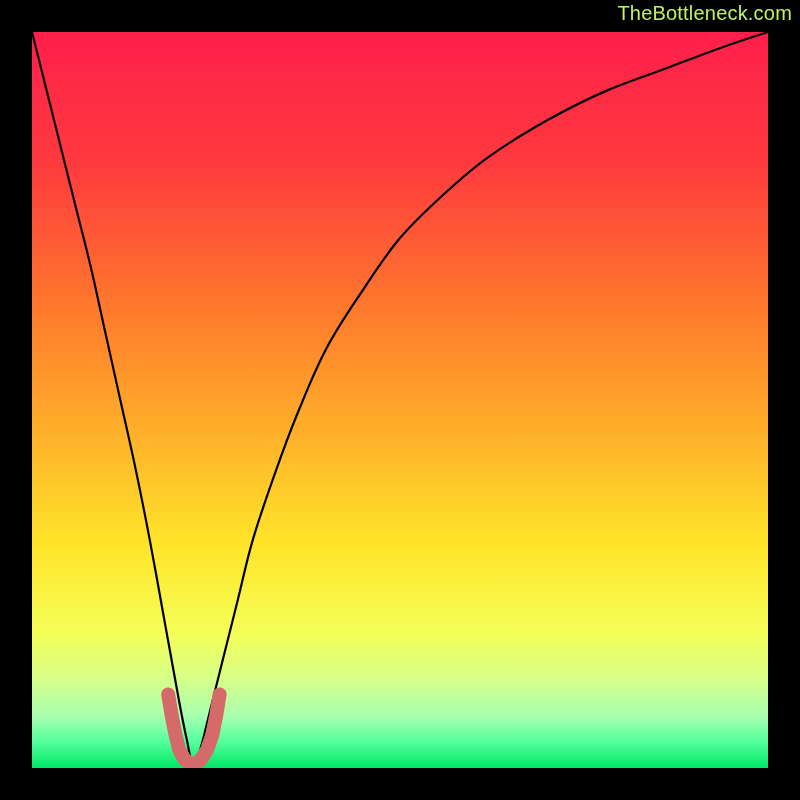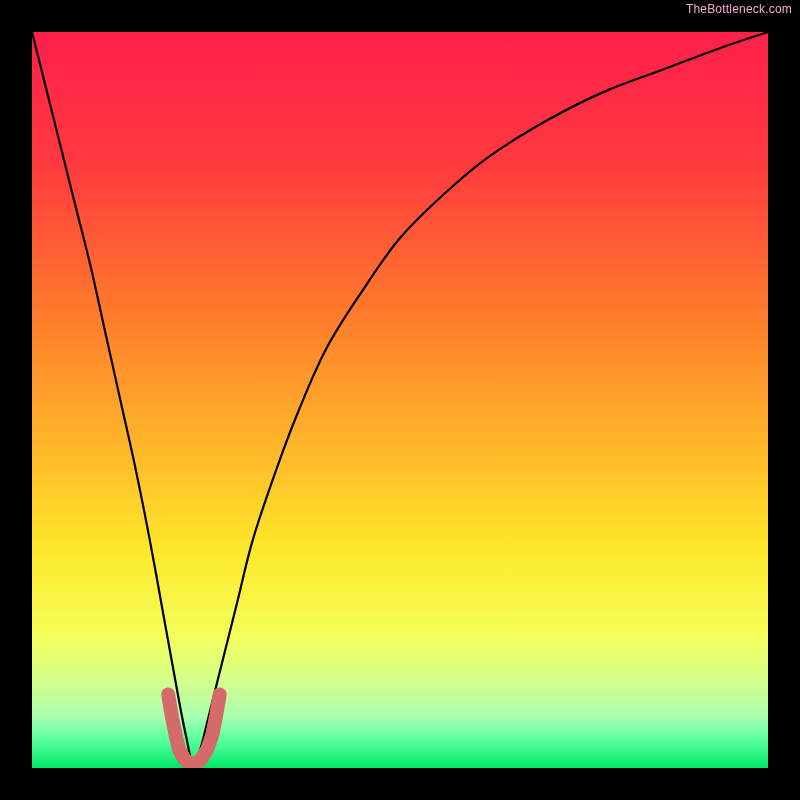--- a/index.html
+++ b/index.html
@@ -38,22 +38,22 @@
     position: absolute;
     left: 0;
     top: 0;
     width: 100%;
     height: 100%;
   }
   .attribution {
     position: absolute;
     top: 2px;
     right: 8px;
-    color: #f9a8d4;
-    font-size: 12px;
+    color: #bef264;
+    font-size: 20px;
     letter-spacing: 0.2px;
   }
 </style>
 </head>
 <body>
 
 <div class="frame">
 
   <div class="plot-area">
 

